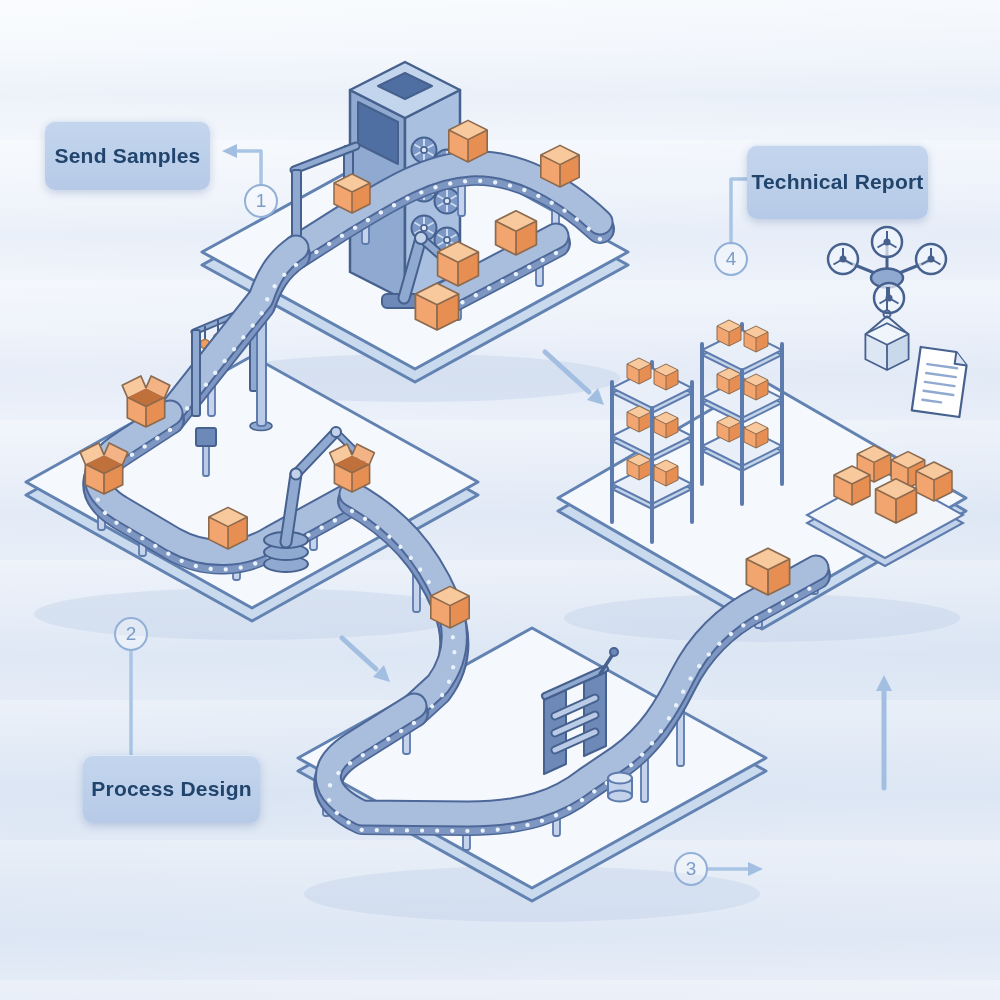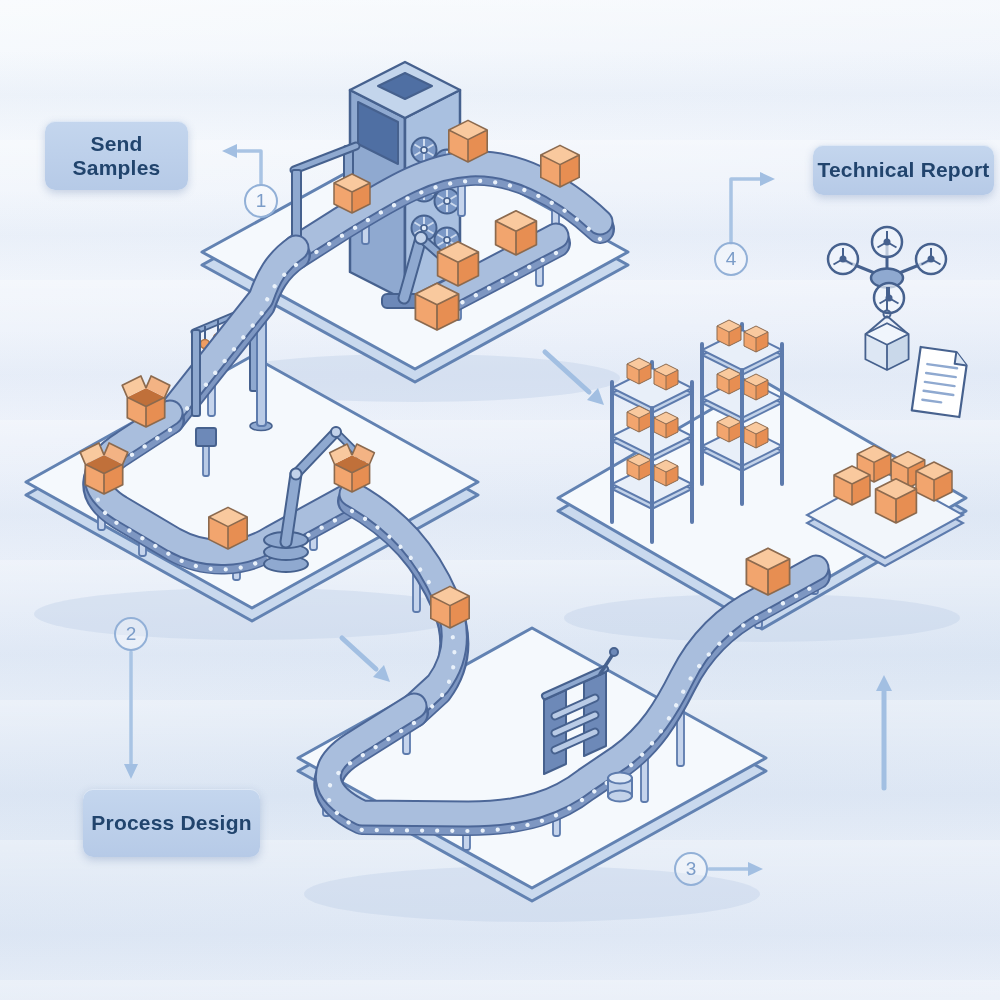--- a/index.html
+++ b/index.html
@@ -31,24 +31,24 @@
   .arrow{stroke:#a2bfe2;stroke-width:5;fill:none;stroke-linecap:round;stroke-linejoin:round;}
   .connector{stroke:#a9c4e4;stroke-width:3.5;fill:none;stroke-linecap:round;stroke-linejoin:round;}
   .arrow-head{fill:#a2bfe2;stroke:none;}
 
   .step-label{
     position:absolute;display:flex;align-items:center;justify-content:center;text-align:center;
     background:linear-gradient(180deg,#c4d6ee,#b6cae7);color:#21446d;
     font-size:21px;font-weight:600;letter-spacing:0.2px;border-radius:10px;
     box-shadow:0 3px 9px rgba(90,120,170,.30), inset 0 1px 0 rgba(255,255,255,.45);
   }
-  #label-1{left:45px;top:121px;width:143px;height:69px;}
-  #label-2{left:83px;top:789px;width:177px;height:68px;}
+  #label-1{left:45px;top:121px;width:165px;height:69px;}
+  #label-2{left:83px;top:755px;width:177px;height:68px;}
   #label-3{left:769px;top:829px;width:163px;height:64px;}
-  #label-4{left:813px;top:145px;width:181px;height:50px;}
+  #label-4{left:747px;top:145px;width:181px;height:74px;}
 
   .step-number{
     position:absolute;width:34px;height:34px;box-sizing:border-box;
     border:2.5px solid #92b0d7;border-radius:50%;color:#7b9cc8;
     font-size:19px;display:flex;align-items:center;justify-content:center;
     background:rgba(255,255,255,0.30);
   }
   #num-1{left:244px;top:184px;}
   #num-2{left:114px;top:617px;}
   #num-3{left:674px;top:852px;}

